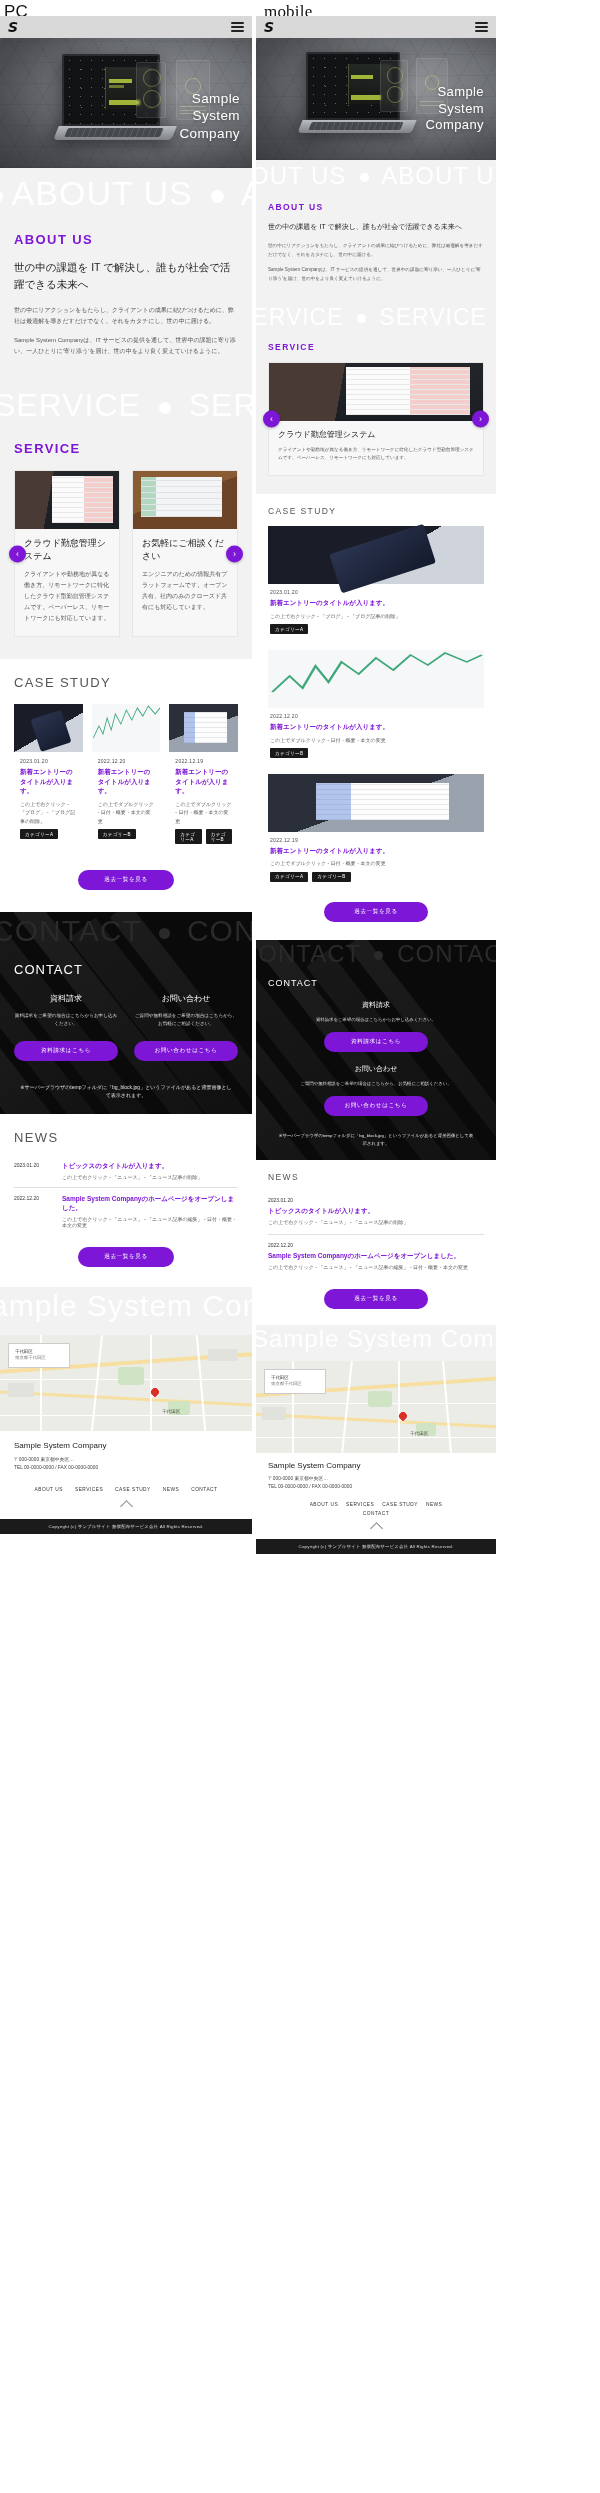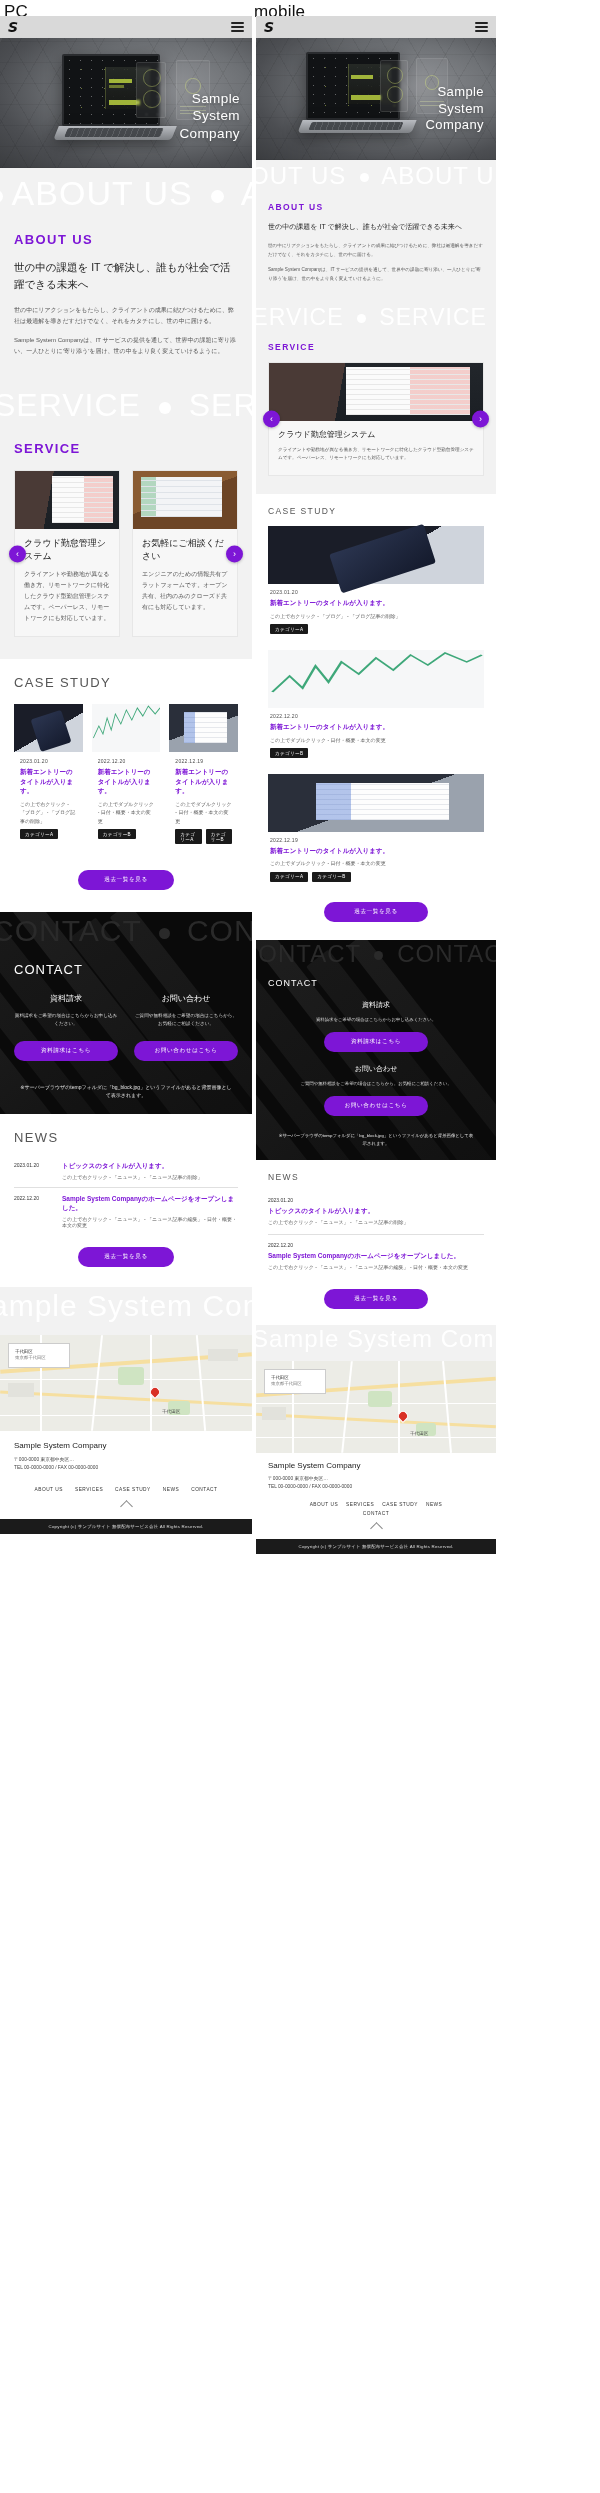--- a/index.html
+++ b/index.html
@@ -13,21 +13,21 @@
     position: relative;
   }
   .root { position: relative; width: 600px; height: 2493px; padding-left: 28px; }
 
   
   .pagelabel {
     position: absolute; font-size: 17px; color: #111; letter-spacing: .2px;
     font-weight: 400;
   }
   #lbl-pc { left: 4px; top: 2px; }
-  #lbl-mobile { left: 254px; top: 2px; }
+  #lbl-mobile { left: 264px; top: 2px; font-family: Liberation Serif, serif; }
 
   
   .col { position: absolute; overflow: hidden; background: #fff; }
   #pc-col { left: 0; top: 16px; width: 252px; height: 2460px; }
   #mb-col { left: 256px; top: 16px; width: 240px; height: 2477px; }
 
   
   .hdr {
     position: relative; height: 22px; background: #d9d9d9;
     display: flex; align-items: center; justify-content: space-between;

